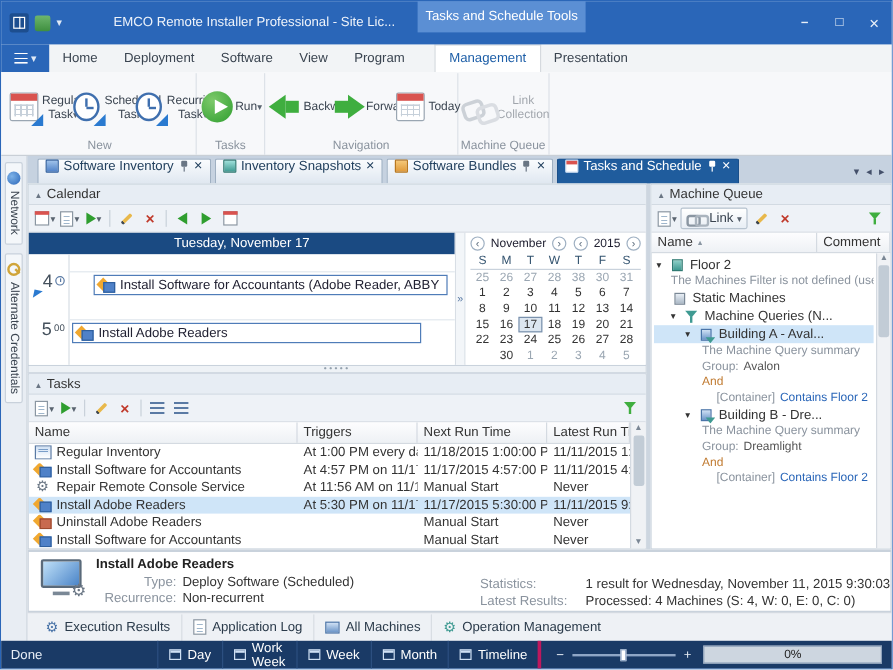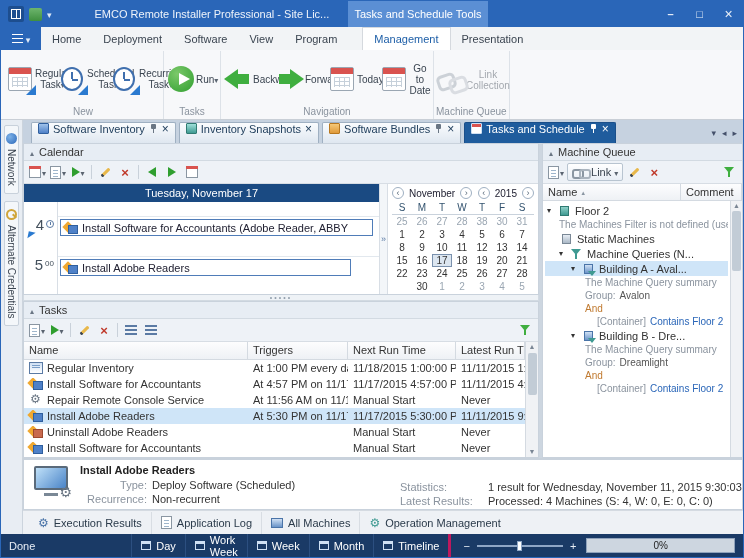--- a/index.html
+++ b/index.html
@@ -1,21 +1,21 @@
 <!DOCTYPE html>
 <html><head>
 <meta charset="utf-8">
 <style>
 *{margin:0;padding:0;box-sizing:border-box}
 html,body{width:744px;height:558px;overflow:hidden}
 body{font-family:"Liberation Sans",sans-serif;font-size:11px;color:#333;background:#fff}
 .app{width:744px;height:558px;display:flex;flex-direction:column;border:1px solid #2a66b8;background:#f7f8fa}
 
 
-.titlebar{height:26px;background:#2a66b8;display:flex;align-items:center;color:#fff;flex:0 0 auto;position:relative}
+.titlebar{height:36px;background:#2a66b8;display:flex;align-items:center;color:#fff;flex:0 0 auto;position:relative}
 .qat{display:flex;align-items:center;gap:5px;padding:0 7px}
 .applogo{width:16px;height:16px;background:#1d4e8f;border-radius:2px;position:relative}
 .applogo::before{content:"";position:absolute;inset:3px;border:1px solid #fff}
 .applogo::after{content:"";position:absolute;left:50%;top:3px;bottom:3px;width:1px;background:#fff}
 .qicon{width:13px;height:13px;background:linear-gradient(#6db56d,#3f8f3f);border-radius:2px}
 .g-caret-w::before{content:"▾";font-size:9px;color:#dfe9f6}
 .wtitle{margin-left:36px;color:#eef3fa;white-space:nowrap;font-size:11px}
 .ctx-group{position:absolute;left:347px;top:0;width:140px;height:26px;background:#5b8fd4;display:flex;align-items:center;justify-content:center;font-size:11px;color:#fff}
 .wcs{margin-left:auto;display:flex}
 .wc{width:29px;height:26px;display:flex;align-items:center;justify-content:center;color:#eaf0f8}
@@ -322,26 +322,20 @@
         <div class="bigbtn">
           <span class="bicon ic-bigarr-r"></span>
           <span class="blabel">Forward</span>
         </div>
         <div class="bigbtn">
           <span class="bicon">
               <span class="ic-bigcal"></span>
             </span>
           <span class="blabel">Today</span>
         </div>
-        <div class="bigbtn">
-          <span class="bicon">
-              <span class="ic-bigcal"></span>
-            </span>
-          <span class="blabel">Go to Date</span>
-        </div>
       </div>
       <div class="rlabel">Navigation</div>
     </div>
     <div class="rgroup">
       <div class="rbtns">
         <div class="bigbtn wide disabled">
           <span class="bicon"><span class="ic-biglink"></span></span>
           <span class="blabel">Link Collection</span>
         </div>
       </div>
@@ -447,21 +441,21 @@
                     </div>
                     <span class="g-bluearr"></span>
                     <div class="hl" style="top:56px">
                       <span class="num">5</span>
                       <span class="min">00</span>
                     </div>
                   </div>
                   <div class="slotarea">
                     <div class="hline" style="top:14px"></div>
                     <div class="hline" style="top:54px"></div>
-                    <div class="event" style="top:17px;left:2px;right:6px">
+                    <div class="event" style="top:17px;left:20px;right:6px">
                       <span class="ri ri-deploy"></span>
                       <span>Install Software for Accountants (Adobe Reader, ABBY</span>
                     </div>
                     <div class="event" style="top:57px;left:2px;right:28px">
                       <span class="ri ri-deploy"></span>
                       <span>Install Adobe Readers</span>
                     </div>
                   </div>
                 </div>
               </div>

